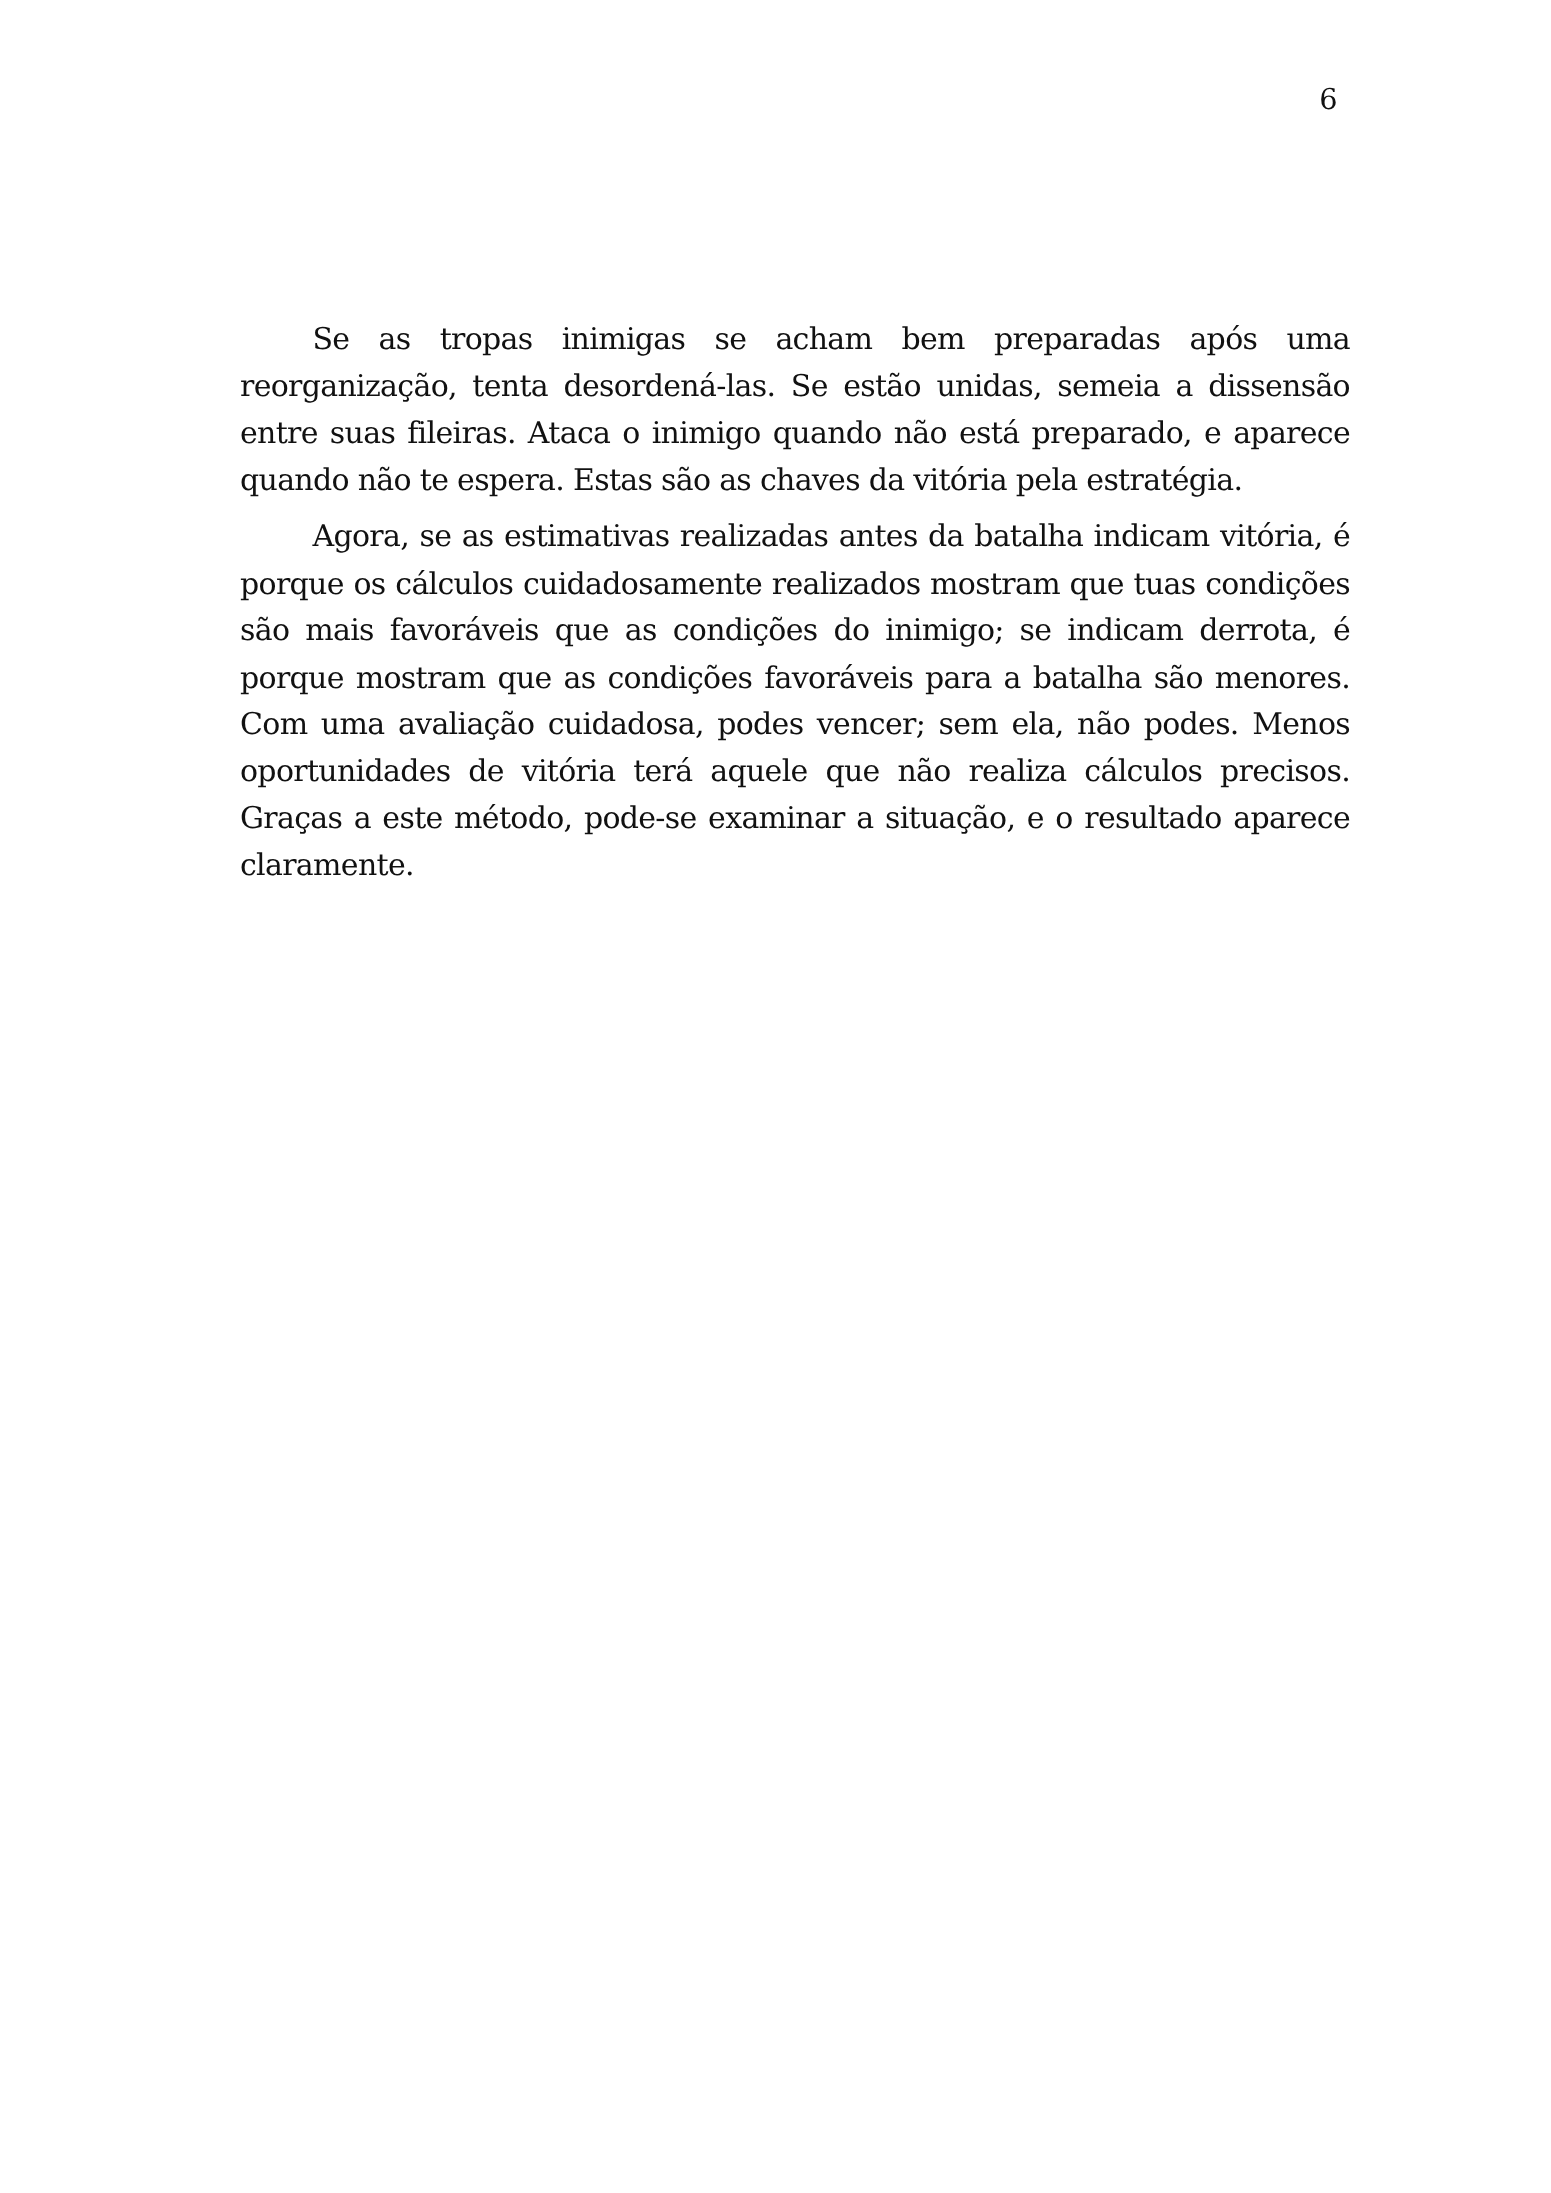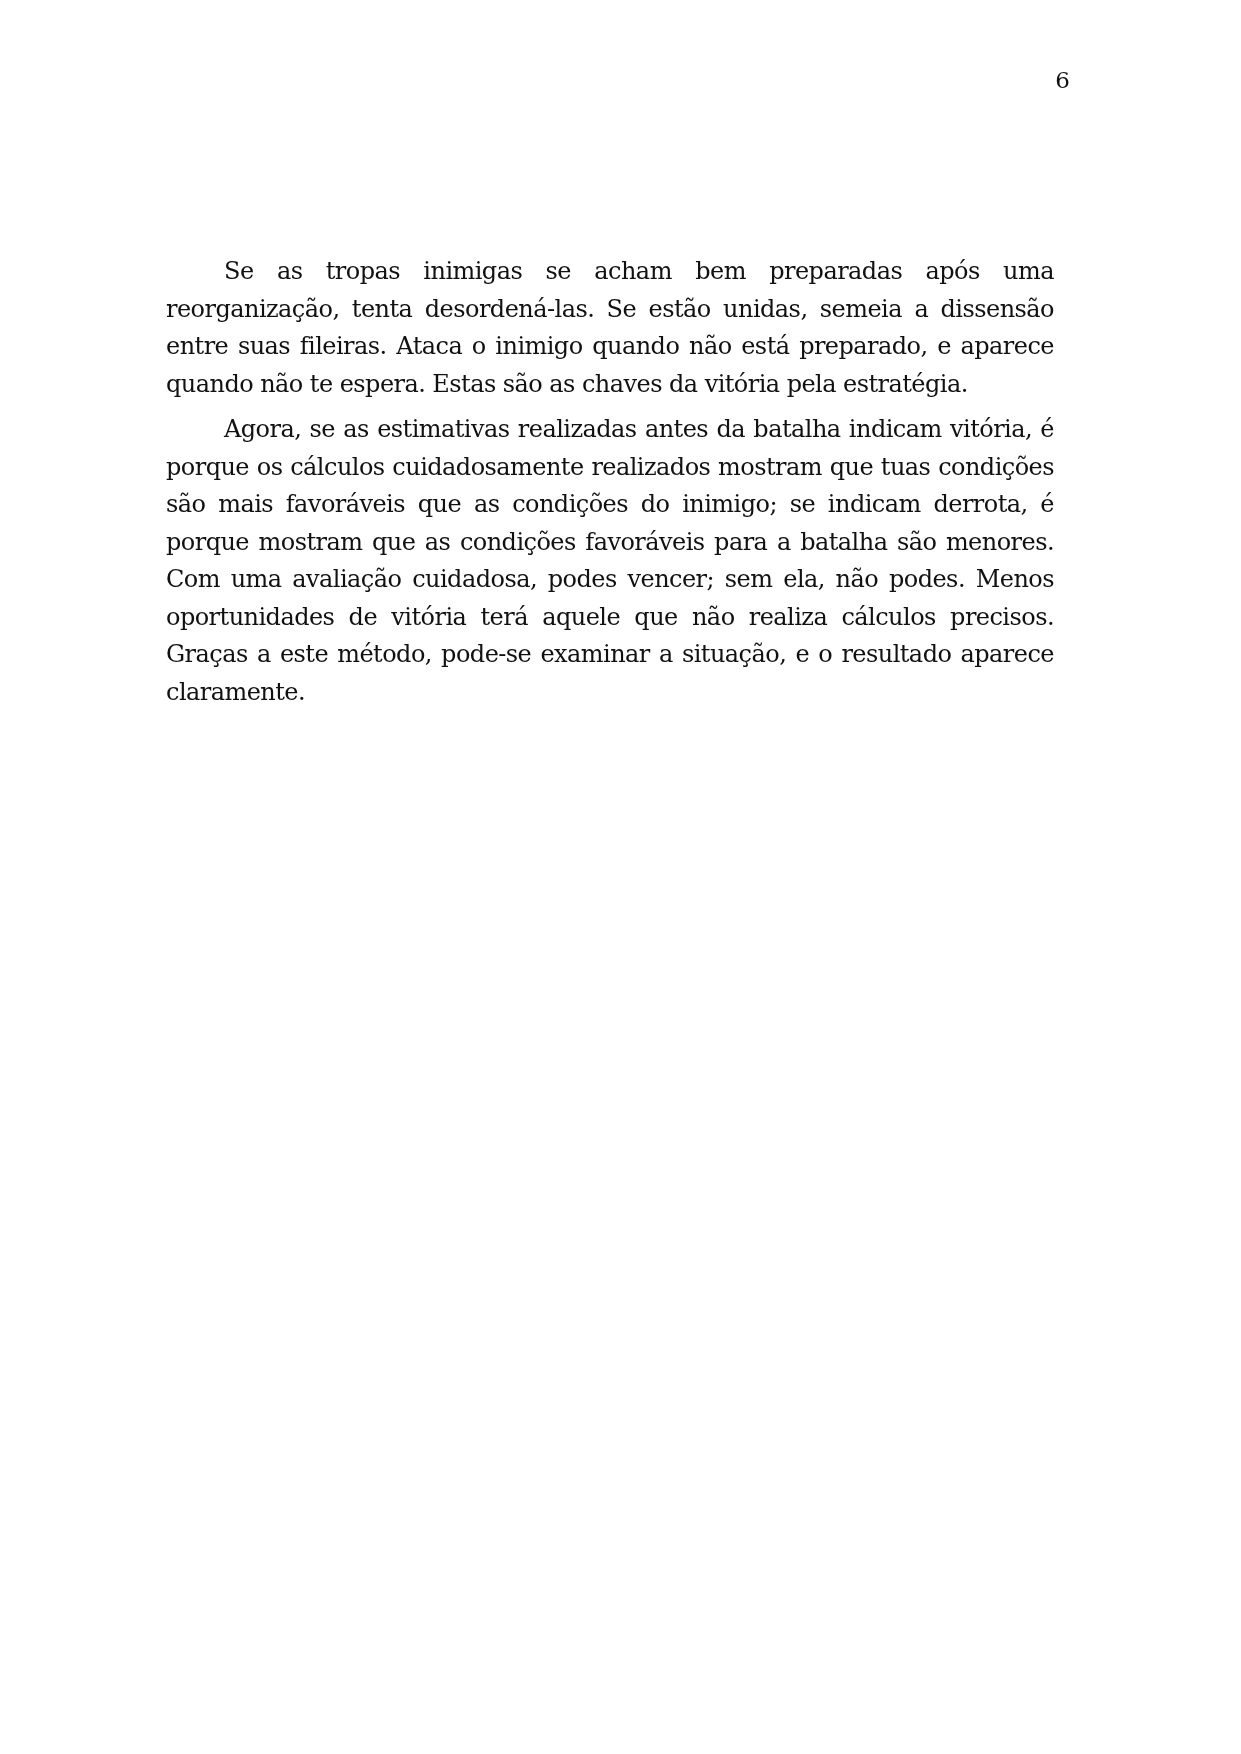--- a/index.html
+++ b/index.html
@@ -20,21 +20,21 @@
       top: 66px;
       left: 1040px;
       width: 30px;
       text-align: right;
       font-size: 23px;
       line-height: 28px;
     }
     .content {
       position: absolute;
       top: 253px;
-      left: 166px;
+      left: 192px;
       width: 888px;
     }
     .paragraph {
       margin: 0;
       font-size: 24px;
       line-height: 37.5px;
       text-align: justify;
       text-indent: 58px;
       letter-spacing: -0.55px;
       word-spacing: 0px;

